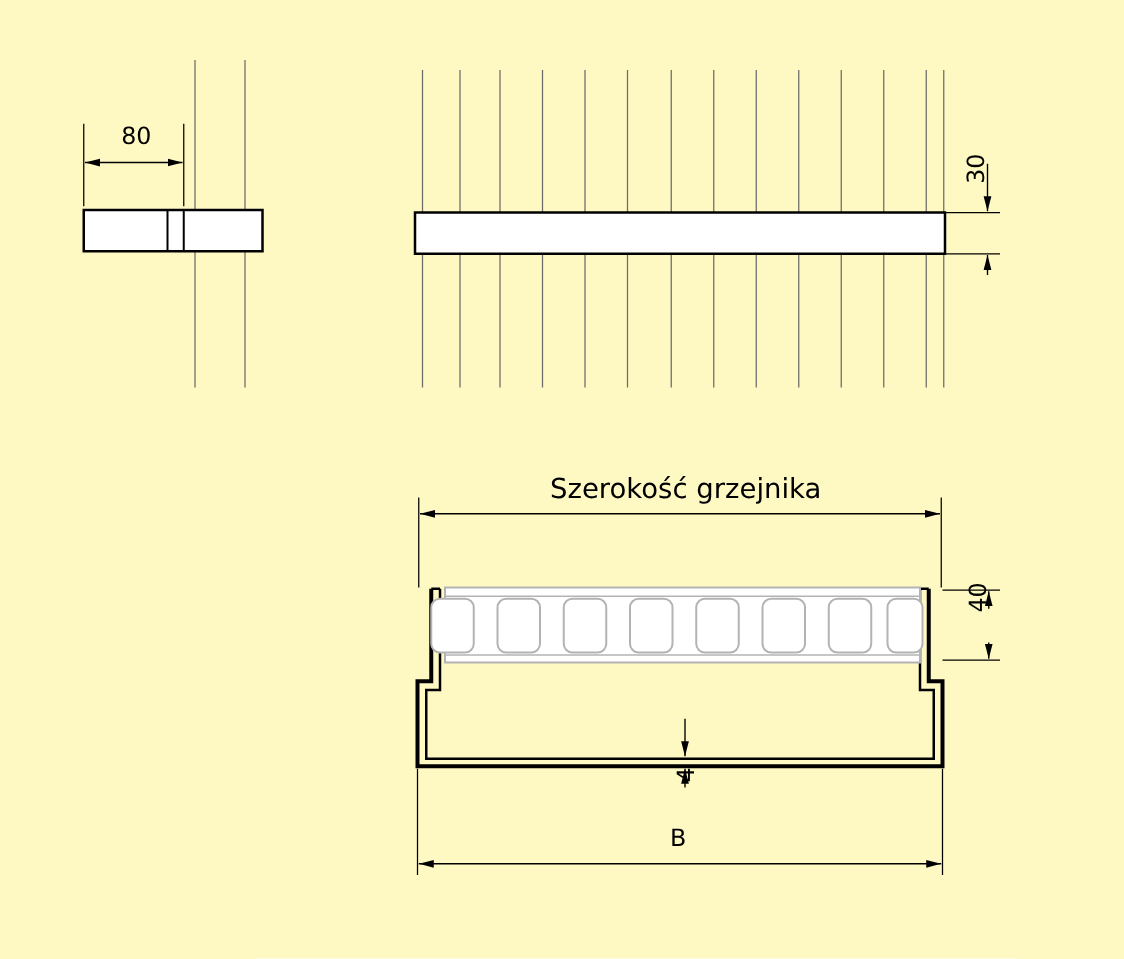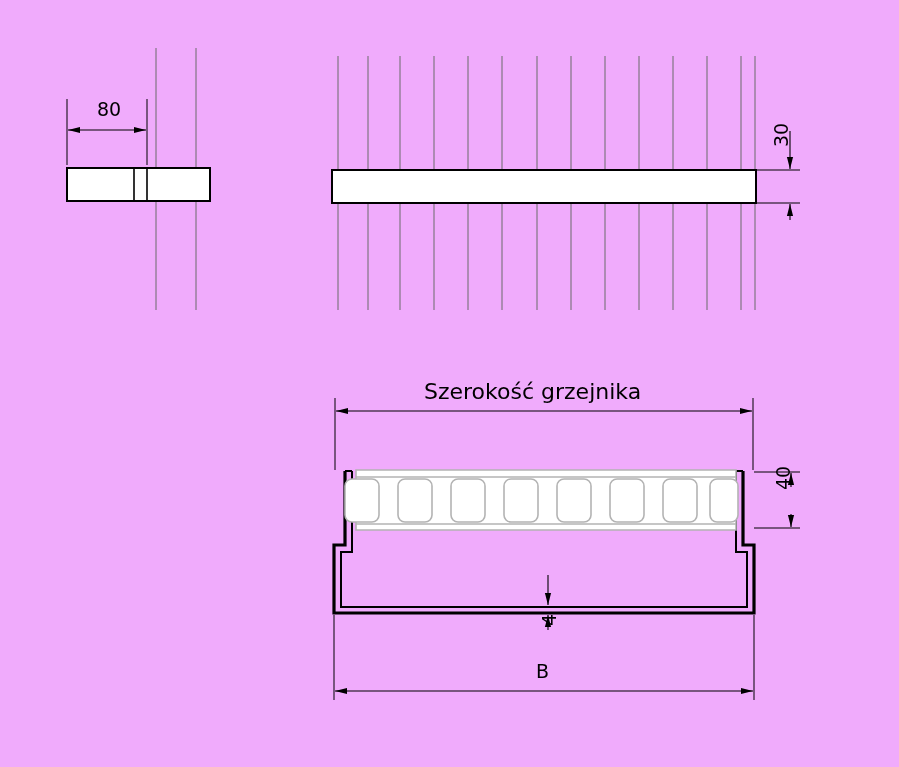--- a/index.html
+++ b/index.html
@@ -7,21 +7,21 @@
     padding: 0;
     background: #ffffff;
   }
   body {
     font-family: "DejaVu Sans", sans-serif;
   }
   #sheet {
     position: relative;
     width: 899px;
     height: 767px;
-    background: #f0abfc;
+    background: #fef9c3;
     overflow: hidden;
   }
   #sheet svg {
     position: absolute;
     left: 0;
     top: 0;
   }
   .lbl {
     position: absolute;
     font-family: "DejaVu Sans", sans-serif;
@@ -135,21 +135,21 @@
       <line x1="334" y1="615" x2="334" y2="700" stroke="#000000" stroke-width="1"></line>
       <line x1="754" y1="615" x2="754" y2="700" stroke="#000000" stroke-width="1"></line>
       <line x1="335" y1="691" x2="753" y2="691" stroke="#000000" stroke-width="1.1" marker-start="url(#arrL)" marker-end="url(#arrR)"></line>
     </g>
   </svg>
 
   <div class="lbl lbl-dim" style="left:97px; top:100px;">80</div>
 
   <div class="lbl lbl-dim rot90" style="left:772px; top:147px;">30</div>
 
-  <div class="lbl lbl-title" style="left:424px; top:381px;">Szerokość grzejnika</div>
+  <div class="lbl lbl-title" style="left:440px; top:381px;">Szerokość grzejnika</div>
 
   <div class="lbl lbl-dim rot90" style="left:774px; top:490px;">40</div>
 
   <div class="lbl lbl-dim rot90" style="left:540px; top:626px;">4</div>
 
   <div class="lbl lbl-dim" style="left:536px; top:662px;">B</div>
 
 </div>
 
 </body></html>

